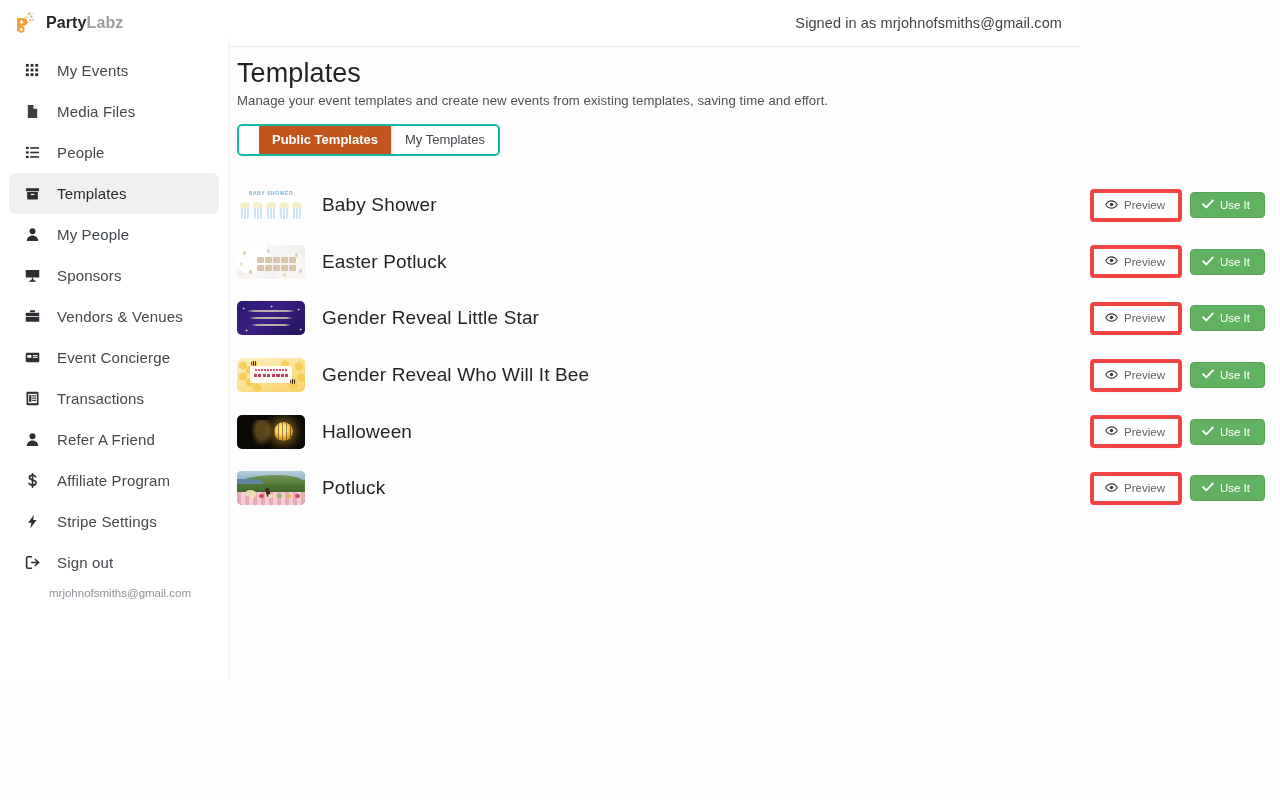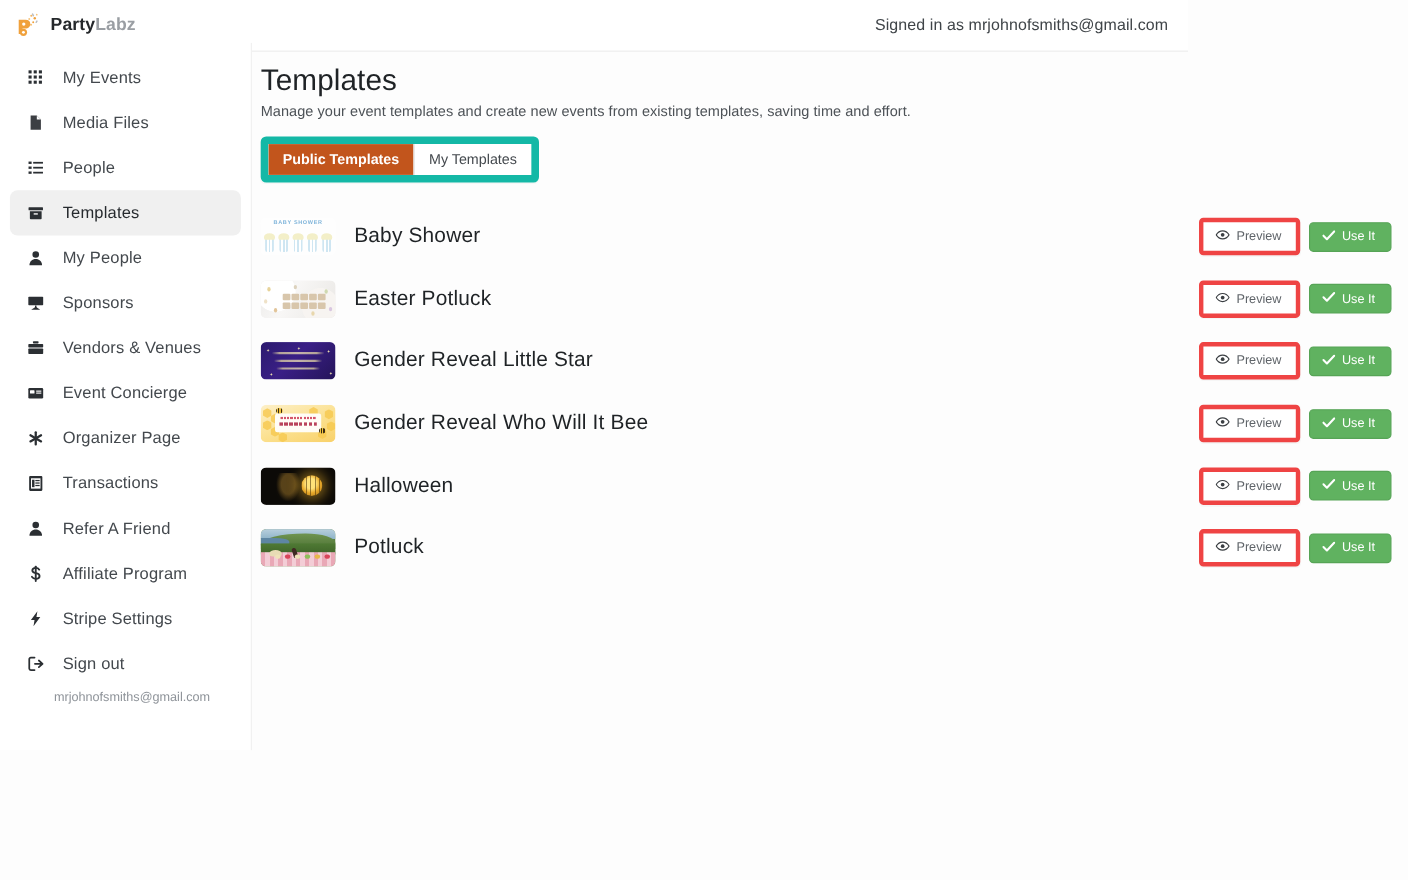--- a/index.html
+++ b/index.html
@@ -58,23 +58,24 @@
   .page-title {
     font-size: 27px; font-weight: normal; color: #1f2326;
     padding: 11px 0 0 8px; letter-spacing: .1px;
   }
   .page-sub {
     font-size: 13.2px; color: #4d5257; padding: 4px 0 0 8px; letter-spacing: .05px;
   }
 
   .tabs {
     display: flex; margin: 16px 0 0 8px;
-    border: 7px solid #14b8a6; border-radius: 5px;
+    border: 2px solid #14b8a6; border-radius: 5px;
     width: fit-content; overflow: hidden;
     box-shadow: 0 1px 1px rgba(0,0,0,.03);
+    padding-left: 20px;
   }
   .tab {
     font-size: 13px; padding: 6px 13px 7px; cursor: pointer;
     background: #fff; color: #43484d; white-space: nowrap;
   }
   .tab.active { background: #c2551c; color: #ffffff; font-weight: bold; }
   .tab + .tab { border-left: 1px solid #e2e2e2; }
 
   
   .tpl-list { margin-top: 21px; }
@@ -312,30 +313,20 @@
       <div class="nav-item">
         <span class="nav-icon">
           <svg viewBox="0 0 16 16" width="15" height="15" fill="currentColor">
             <rect x=".8" y="3" width="14.4" height="10" rx="1.2"></rect>
             <rect x="2.4" y="5.2" width="4.4" height="3" rx=".5" fill="#fff"></rect>
             <rect x="8.4" y="5.4" width="5" height="1.1" fill="#fff"></rect>
             <rect x="8.4" y="7.3" width="5" height="1.1" fill="#fff"></rect>
           </svg>
         </span>
         <span class="nav-label">Event Concierge</span>
-      </div>
-      <div class="nav-item">
-        <span class="nav-icon">
-          <svg viewBox="0 0 16 16" width="15" height="15" fill="currentColor">
-            <rect x="6.9" y="1" width="2.2" height="14" rx="1"></rect>
-            <rect x="6.9" y="1" width="2.2" height="14" rx="1" transform="rotate(60 8 8)"></rect>
-            <rect x="6.9" y="1" width="2.2" height="14" rx="1" transform="rotate(120 8 8)"></rect>
-          </svg>
-        </span>
-        <span class="nav-label">Organizer Page</span>
       </div>
       <div class="nav-item">
         <span class="nav-icon">
           <svg viewBox="0 0 16 16" width="15" height="15" fill="currentColor">
             <rect x="1.6" y=".8" width="12.8" height="14.4" rx="1"></rect>
             <rect x="3.4" y="3" width="9.2" height="10" fill="#fff"></rect>
             <rect x="4.4" y="4.4" width="2.4" height="7.2" fill="currentColor"></rect>
             <rect x="7.6" y="4.6" width="4.2" height="1.2" fill="currentColor"></rect>
             <rect x="7.6" y="7" width="4.2" height="1.2" fill="currentColor"></rect>
             <rect x="7.6" y="9.4" width="4.2" height="1.2" fill="currentColor"></rect>

